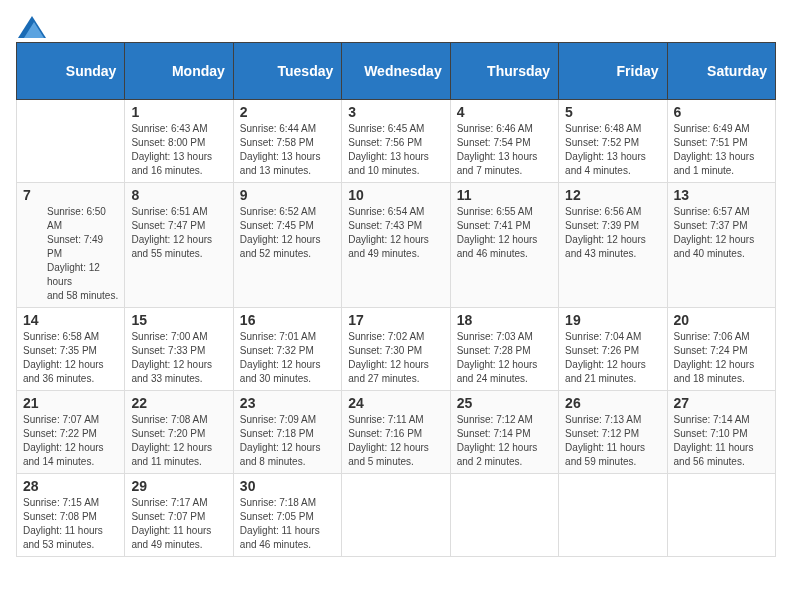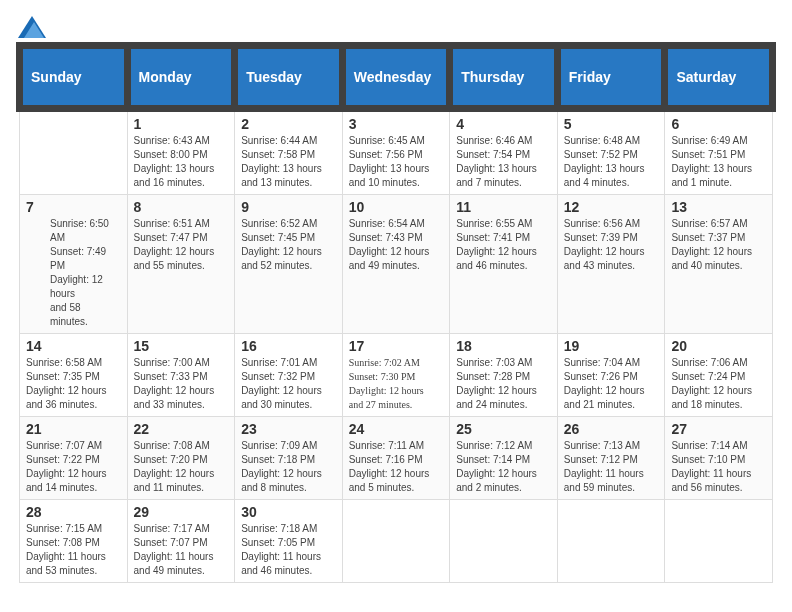--- a/index.html
+++ b/index.html
@@ -47,25 +47,25 @@
       color: #555;
     }
     .calendar {
       width: 100%;
       border-collapse: collapse;
       border: 1px solid #ccc;
     }
     .calendar th {
       background-color: #2878c3;
       color: #fff;
-      text-align: left;
+      text-align: right;
       padding: 20px 8px;
       font-size: 14px;
       font-weight: bold;
-      border: 7px solid #404040;
+      border: 1px solid #404040;
     }
     .calendar td {
       vertical-align: top;
       padding: 4px 6px;
       border: 1px solid #ddd;
       width: calc(100% / 7);
       min-height: 80px;
       font-size: 11px;
       color: #333;
       background: #fff;
@@ -233,21 +233,21 @@
         </td>
         <td>
           <div class="day-number">16</div>
           <div class="day-info" style="white-space: pre-line;">Sunrise: 7:01 AM
 Sunset: 7:32 PM
 Daylight: 12 hours
 and 30 minutes.</div>
         </td>
         <td>
           <div class="day-number">17</div>
-          <div class="day-info" style="white-space: pre-line; font-family: Liberation Serif, serif;">Sunrise: 7:02 AM
+          <div class="day-info" style="white-space: pre-line;">Sunrise: 7:02 AM
 Sunset: 7:30 PM
 Daylight: 12 hours
 and 27 minutes.</div>
         </td>
         <td>
           <div class="day-number">18</div>
           <div class="day-info" style="white-space: pre-line;">Sunrise: 7:03 AM
 Sunset: 7:28 PM
 Daylight: 12 hours
 and 24 minutes.</div>

